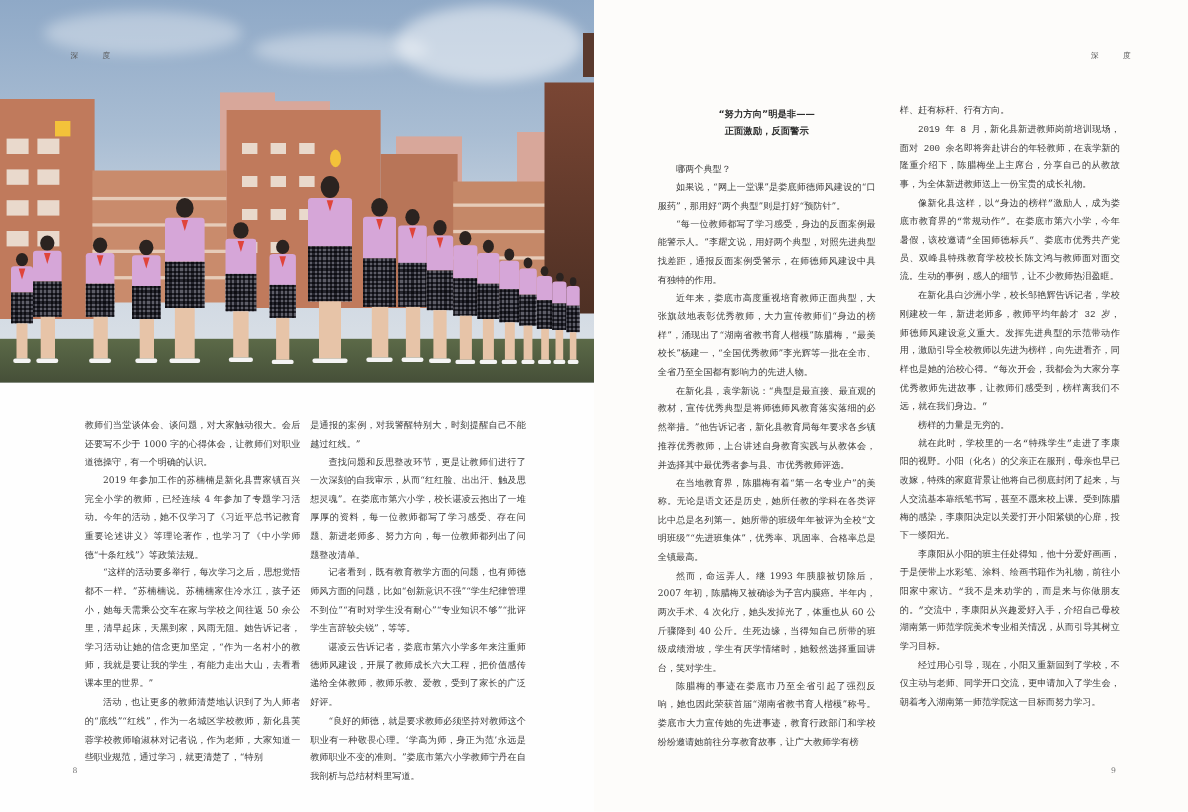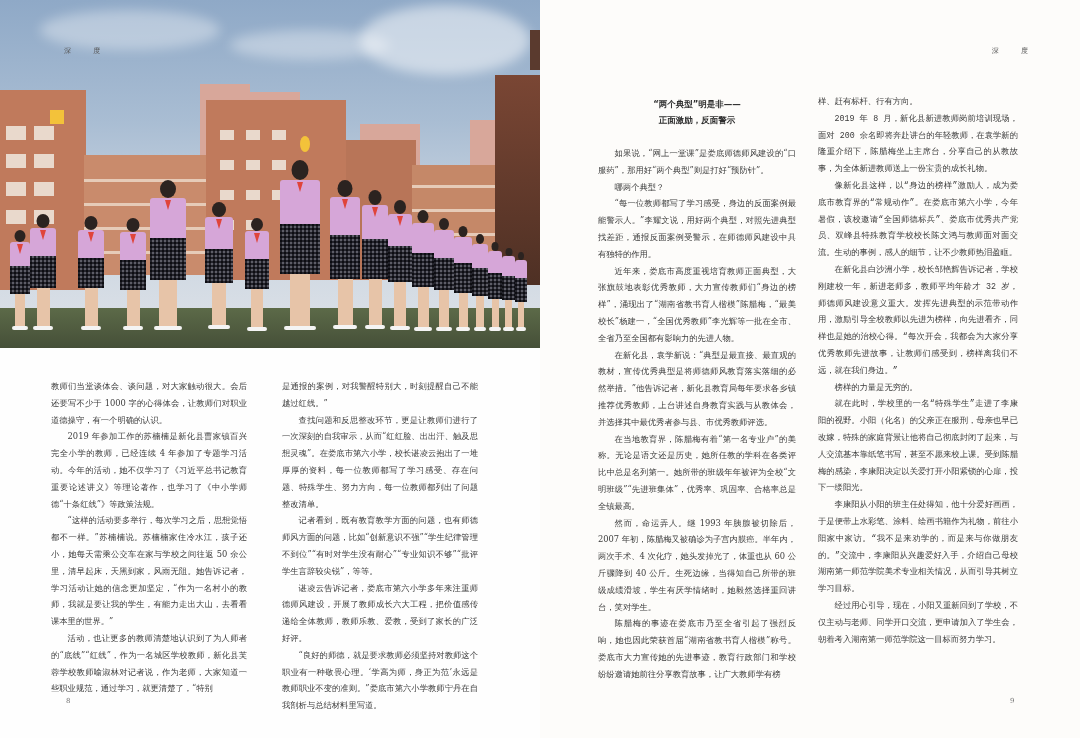--- a/index.html
+++ b/index.html
@@ -41,21 +41,21 @@
 
   .running-head { position:absolute; font-size:7px; letter-spacing:10px; color:#555; }
   .page-left .running-head { left:64px; top:46px; }
   .page-right .running-head { right:42px; top:46px; }
 
   .col {
     position:absolute; font-size:8.3px; line-height:16.8px; text-align:justify; color:#3b3b3b;
   }
   .col p { margin:0; text-indent:2em; }
   .col p.noind { text-indent:0; }
-  .col-l1 { left:51px; top:378px; width:196px; }
+  .col-l1 { left:77px; top:378px; width:196px; }
   .col-l2 { left:282px; top:378px; width:196px; }
   .col-r1 { left:598px; top:145px; width:198px; }
   .col-r2 { left:818px; top:94px; width:200px;font-family:Liberation Mono, monospace; }
 
   .sub-head { position:absolute; left:598px; top:96px; width:198px; text-align:center;
               font-family:"DejaVu Sans","Liberation Sans",sans-serif; font-weight:bold; font-size:8.5px; line-height:16px; color:#2d2d2d; }
 
   .folio { position:absolute; font-size:7px; color:#777; top:697px; }
   .folio-left { left:66px; }
   .folio-right { left:1010px; }
@@ -264,41 +264,41 @@
 
     <div class="col col-l1">
       <p class="noind">教师们当堂谈体会、谈问题，对大家触动很大。会后还要写不少于 1000 字的心得体会，让教师们对职业道德操守，有一个明确的认识。</p>
       <p>2019 年参加工作的苏楠楠是新化县曹家镇百兴完全小学的教师，已经连续 4 年参加了专题学习活动。今年的活动，她不仅学习了《习近平总书记教育重要论述讲义》等理论著作，也学习了《中小学师德“十条红线”》等政策法规。</p>
       <p>“这样的活动要多举行，每次学习之后，思想觉悟都不一样。”苏楠楠说。苏楠楠家住冷水江，孩子还小，她每天需乘公交车在家与学校之间往返 50 余公里，清早起床，天黑到家，风雨无阻。她告诉记者，学习活动让她的信念更加坚定，“作为一名村小的教师，我就是要让我的学生，有能力走出大山，去看看课本里的世界。”</p>
       <p>活动，也让更多的教师清楚地认识到了为人师者的“底线”“红线”，作为一名城区学校教师，新化县芙蓉学校教师喻淑林对记者说，作为老师，大家知道一些职业规范，通过学习，就更清楚了，“特别</p>
     </div>
 
     <div class="col col-l2">
       <p class="noind">是通报的案例，对我警醒特别大，时刻提醒自己不能越过红线。”</p>
-      <p>查找问题和反思整改环节，更是让教师们进行了一次深刻的自我审示，从而“红红脸、出出汗、触及思想灵魂”。在娄底市第六小学，校长谌凌云抱出了一堆厚厚的资料，每一位教师都写了学习感受、存在问题、特殊学生、努力方向，每一位教师都列出了问题整改清单。</p>
+      <p>查找问题和反思整改环节，更是让教师们进行了一次深刻的自我审示，从而“红红脸、出出汗、触及思想灵魂”。在娄底市第六小学，校长谌凌云抱出了一堆厚厚的资料，每一位教师都写了学习感受、存在问题、新进老师多、努力方向，每一位教师都列出了问题整改清单。</p>
       <p>记者看到，既有教育教学方面的问题，也有师德师风方面的问题，比如“创新意识不强”“学生纪律管理不到位”“有时对学生没有耐心”“专业知识不够”“批评学生言辞较尖锐”，等等。</p>
       <p>谌凌云告诉记者，娄底市第六小学多年来注重师德师风建设，开展了教师成长六大工程，把价值感传递给全体教师，教师乐教、爱教，受到了家长的广泛好评。</p>
       <p>“良好的师德，就是要求教师必须坚持对教师这个职业有一种敬畏心理。‘学高为师，身正为范’永远是教师职业不变的准则。”娄底市第六小学教师宁丹在自我剖析与总结材料里写道。</p>
     </div>
 
     <div class="folio folio-left">8</div>
   </div>
 
   <div class="page page-right">
     <div class="running-head">深 度</div>
   </div>
 
   <div class="sub-head">
-    <div>“两个典型”明是非——</div>
+    <div>“努力方向”明是非——</div>
     <div>正面激励，反面警示</div>
   </div>
 
   <div class="col col-r1">
+    <p>哪两个典型？</p>
     <p>如果说，“网上一堂课”是娄底师德师风建设的“口服药”，那用好“两个典型”则是打好“预防针”。</p>
-    <p>哪两个典型？</p>
     <p>“每一位教师都写了学习感受，身边的反面案例最能警示人。”李耀文说，用好两个典型，对照先进典型找差距，通报反面案例受警示，在师德师风建设中具有独特的作用。</p>
     <p>近年来，娄底市高度重视培育教师正面典型，大张旗鼓地表彰优秀教师，大力宣传教师们“身边的榜样”，涌现出了“湖南省教书育人楷模”陈腊梅，“最美校长”杨建一，“全国优秀教师”李光辉等一批在全市、全省乃至全国都有影响力的先进人物。</p>
     <p>在新化县，袁学新说：“典型是最直接、最直观的教材，宣传优秀典型是将师德师风教育落实落细的必然举措。”他告诉记者，新化县教育局每年要求各乡镇推荐优秀教师，上台讲述自身教育实践与从教体会，并选择其中最优秀者参与县、市优秀教师评选。</p>
     <p>在当地教育界，陈腊梅有着“第一名专业户”的美称。无论是语文还是历史，她所任教的学科在各类评比中总是名列第一。她所带的班级年年被评为全校“文明班级”“先进班集体”，优秀率、巩固率、合格率总是全镇最高。</p>
     <p>然而，命运弄人。继 1993 年胰腺被切除后，2007 年初，陈腊梅又被确诊为子宫内膜癌。半年内，两次手术、4 次化疗，她头发掉光了，体重也从 60 公斤骤降到 40 公斤。生死边缘，当得知自己所带的班级成绩滑坡，学生有厌学情绪时，她毅然选择重回讲台，笑对学生。</p>
     <p>陈腊梅的事迹在娄底市乃至全省引起了强烈反响，她也因此荣获首届“湖南省教书育人楷模”称号。娄底市大力宣传她的先进事迹，教育行政部门和学校纷纷邀请她前往分享教育故事，让广大教师学有榜</p>
   </div>
 
   <div class="col col-r2">
     <p class="noind">样、赶有标杆、行有方向。</p>

